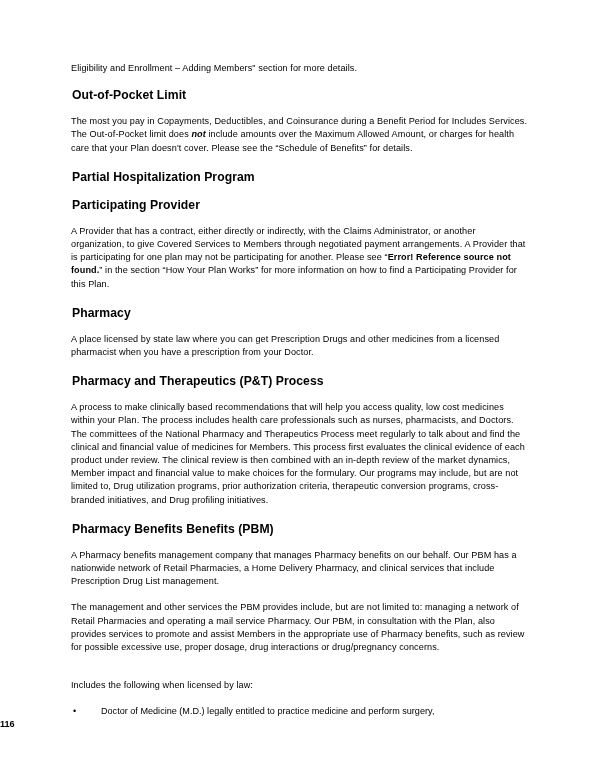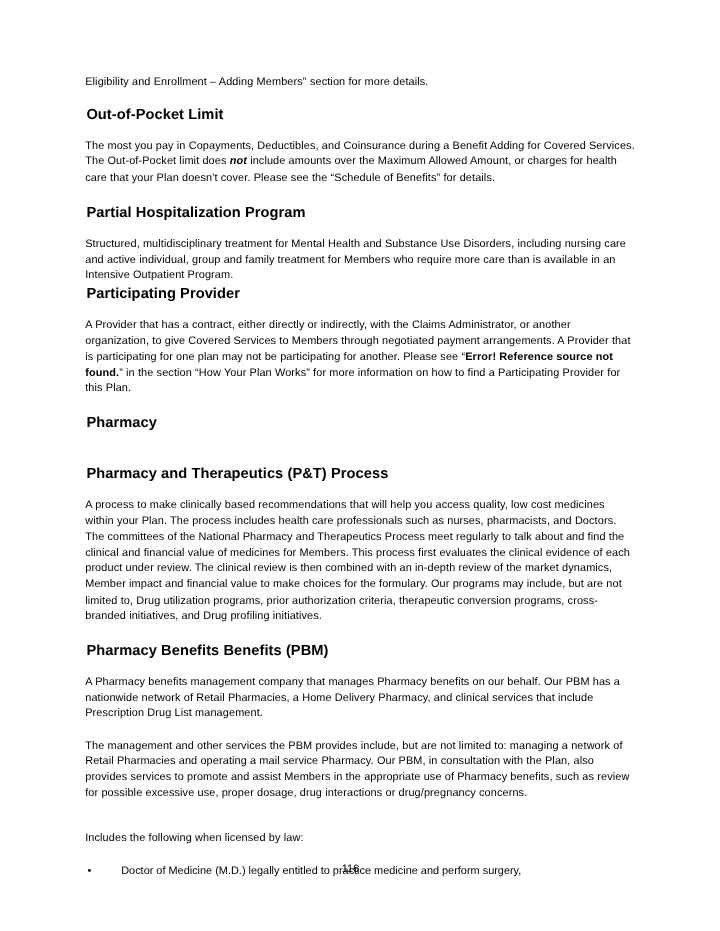--- a/index.html
+++ b/index.html
@@ -66,63 +66,64 @@
     left: 2px;
     top: 0;
     font-size: 9.1px;
     line-height: 13.2px;
   }
   .page-number {
     position: absolute;
     left: 0;
     right: 16px;
     top: 718px;
-    text-align: center;
+    text-align: left;
     font-size: 9.1px;
     line-height: 13px;
+    font-weight: bold;
   }
 </style>
 </head>
 <body>
 
 <div class="page">
   <div class="content">
 
     <p class="body-text">Eligibility and Enrollment – Adding Members" section for more details.</p>
 
     <div class="gap-intro-to-head"></div>
 
     <h2 class="section-heading">Out-of-Pocket Limit</h2>
 
     <div class="gap-head-to-body"></div>
 
-    <p class="body-text"><span>The most you pay in Copayments, Deductibles, and Coinsurance during a Benefit Adding for Covered Services.  The Out-of-Pocket limit does </span><i class="inline-bold-italic">not</i><span> include amounts over the Maximum Allowed Amount, or charges for health care that your Plan doesn't cover.  Please see the “Schedule of Benefits” for details.</span></p>
+    <p class="body-text"><span>The most you pay in Copayments, Deductibles, and Coinsurance during a Benefit Period for Includes Services.  The Out-of-Pocket limit does </span><i class="inline-bold-italic">not</i><span> include amounts over the Maximum Allowed Amount, or charges for health care that your Plan doesn't cover.  Please see the “Schedule of Benefits” for details.</span></p>
 
     <div class="gap-body-to-head"></div>
 
     <h2 class="section-heading">Partial Hospitalization Program</h2>
 
     <div class="gap-head-to-body"></div>
 
-    <p class="body-text">Structured, multidisciplinary treatment for Mental Health and Substance Use Disorders, including nursing care and active individual, group and family treatment for Members who require more care than is available in an Intensive Outpatient Program.</p>
 
     <div class="gap-tight"></div>
 
     <h2 class="section-heading">Participating Provider</h2>
 
     <div class="gap-head-to-body"></div>
 
     <p class="body-text"><span>A Provider that has a contract, either directly or indirectly, with the Claims Administrator, or another organization, to give Covered Services to Members through negotiated payment arrangements.  A Provider that is participating for one plan may not be participating for another.  Please see “</span><b class="inline-bold">Error! Reference source not found.</b><span>” in the section “How Your Plan Works” for more information on how to find a Participating Provider for this Plan.</span></p>
 
     <div class="gap-body-to-head"></div>
 
     <h2 class="section-heading">Pharmacy</h2>
 
     <div class="gap-head-to-body"></div>
 
+    <p class="body-text">A place licensed by state law where you can get Prescription Drugs and other medicines from a licensed pharmacist when you have a prescription from your Doctor.</p>
 
     <div class="gap-body-to-head"></div>
 
     <h2 class="section-heading">Pharmacy and Therapeutics (P&amp;T) Process</h2>
 
     <div class="gap-head-to-body"></div>
 
     <p class="body-text">A process to make clinically based recommendations that will help you access quality, low cost medicines within your Plan.  The process includes health care professionals such as nurses, pharmacists, and Doctors.  The committees of the National Pharmacy and Therapeutics Process meet regularly to talk about and find the clinical and financial value of medicines for Members. This process first evaluates the clinical evidence of each product under review.  The clinical review is then combined with an in-depth review of the market dynamics, Member impact and financial value to make choices for the formulary. Our programs may include, but are not limited to, Drug utilization programs, prior authorization criteria, therapeutic conversion programs, cross-branded initiatives, and Drug profiling initiatives.</p>
 
     <div class="gap-body-to-head"></div>

